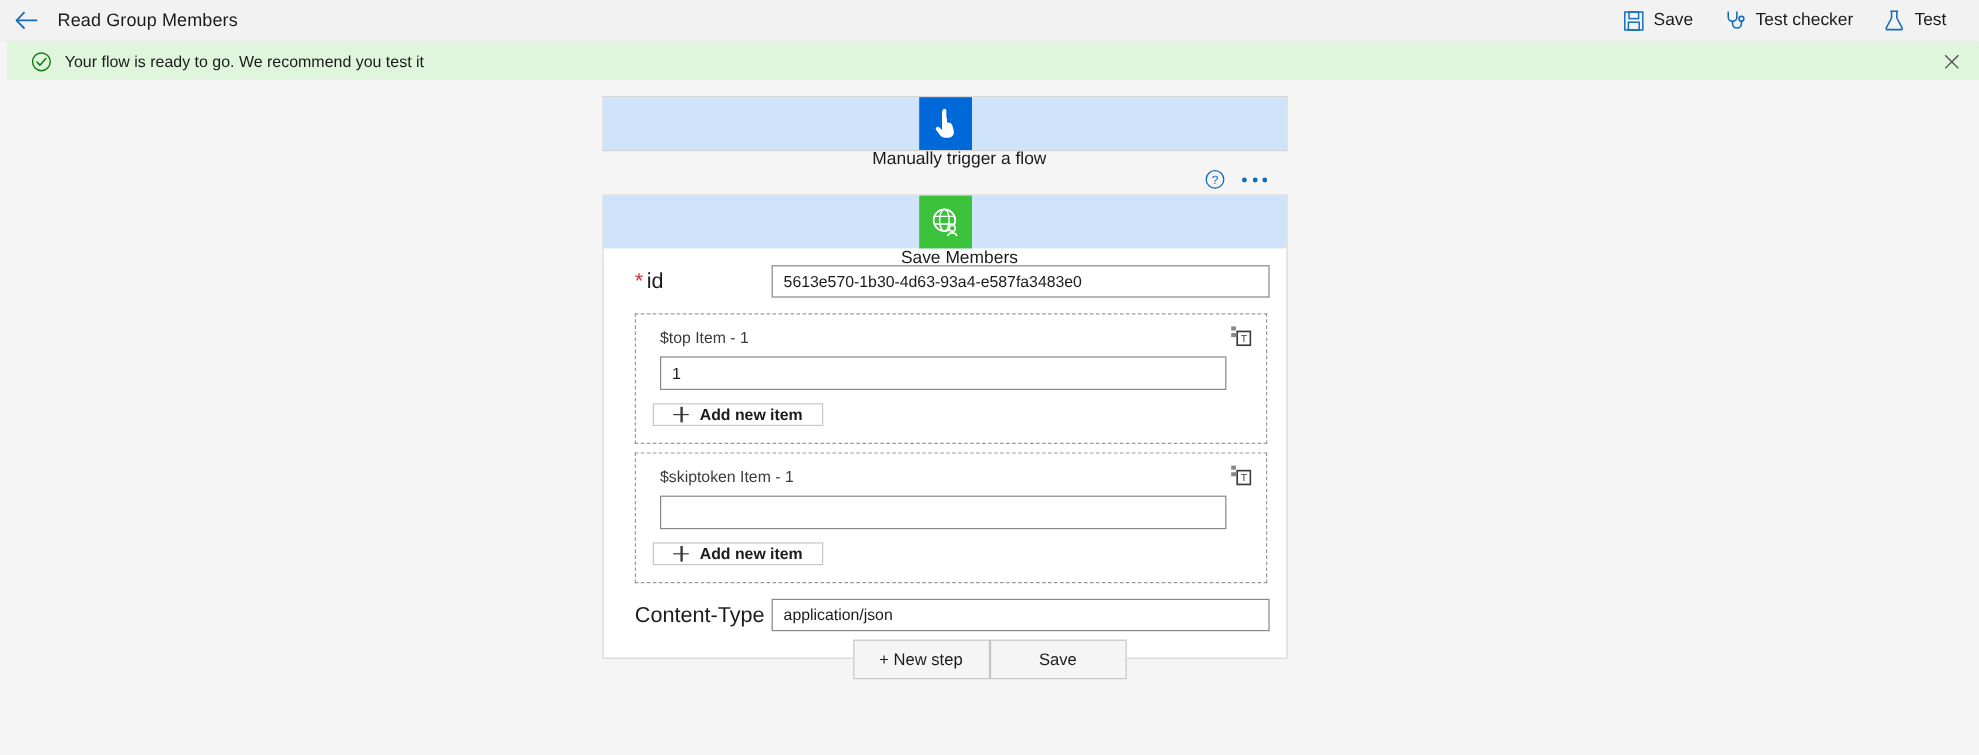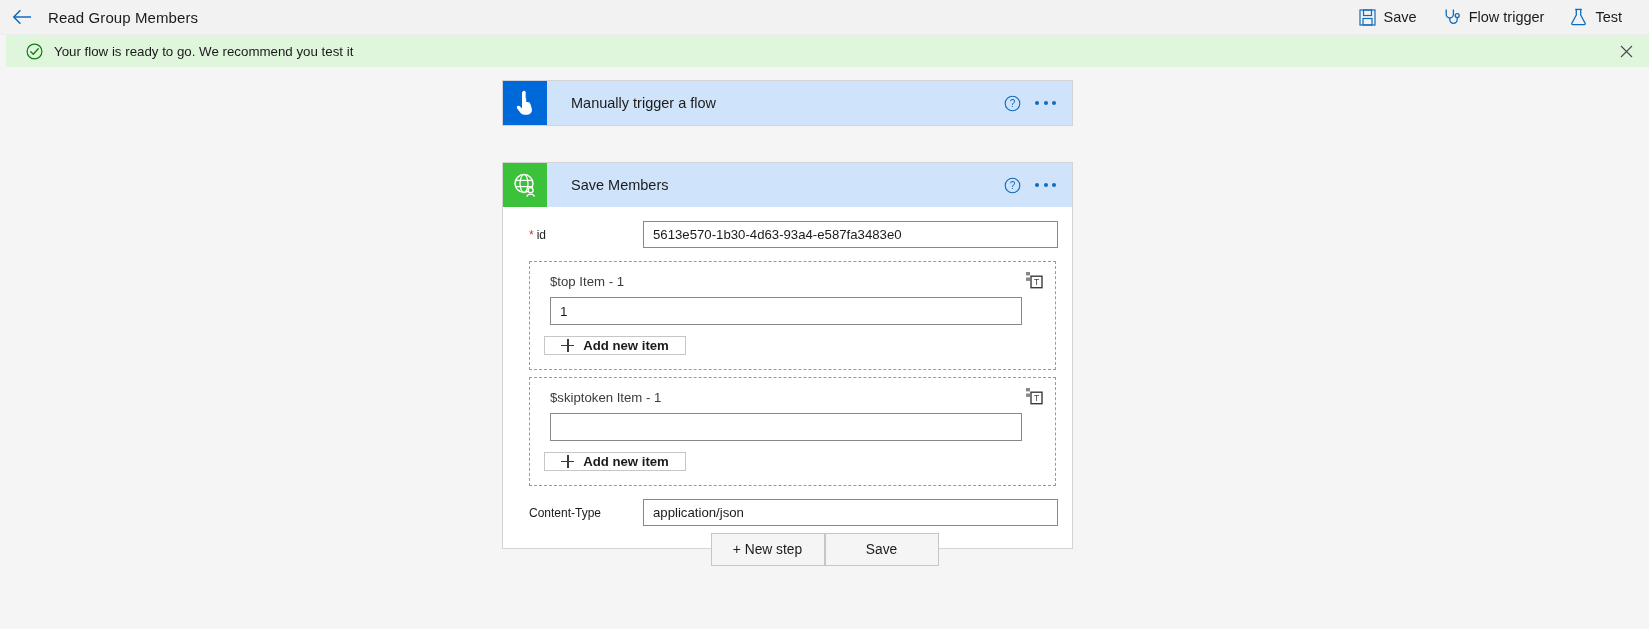--- a/index.html
+++ b/index.html
@@ -65,20 +65,21 @@
 
   
   .card {
     position: absolute;
     background: #fff;
     border: 1px solid #d4d4d4;
   }
   .card-header {
     height: 44px; display: flex; align-items: center;
     background: #cfe4fa;
+    flex-direction: column;
   }
   .icon-tile {
     width: 44px; height: 44px; flex: 0 0 44px;
     display: flex; align-items: center; justify-content: center;
   }
   .icon-tile.blue { background: #0069d9; }
   .icon-tile.green { background: #3cc13b; }
   .card-title {
     font-size: 14.5px; color: #1b1b1b; margin-left: 24px;
   }
@@ -114,21 +115,21 @@
   }
 
   
   .card-body { padding: 8px 14px 16px 14px; }
   .form-row {
     display: flex; align-items: center;
     padding: 6px 0;
   }
   .form-label {
     width: 126px; flex: 0 0 126px;
-    font-size: 12px; color: #1b1b1b;
+    font-size: 18px; color: #1b1b1b;
     padding-left: 12px;
   }
   .req { color: #d13438; margin-right: 3px; }
   .txtinput {
     height: 27px; border: 1px solid #8a8886;
     background: #fff; font-size: 13.2px; color: #1b1b1b;
     padding: 0 9px; display: flex; align-items: center;
     font-family: "Liberation Sans", sans-serif;
   }
   .txtinput.wide { width: 419px; }
@@ -207,21 +208,21 @@
       </svg>
       <span>Save</span>
     </div>
 
     <div class="cmd">
       <svg width="18" height="18" viewBox="0 0 18 18">
         <path d="M3.2 1.5 V6.2 a3.6 3.6 0 0 0 7.2 0 V1.5" fill="none" stroke="#0f6cbd" stroke-width="1.3"></path>
         <path d="M6.8 9.9 V11.6 a3.7 3.7 0 0 0 7.4 0 V9.3" fill="none" stroke="#0f6cbd" stroke-width="1.3"></path>
         <circle cx="14.2" cy="7.6" r="2" fill="none" stroke="#0f6cbd" stroke-width="1.3"></circle>
       </svg>
-      <span>Flow trigger</span>
+      <span>Test checker</span>
     </div>
 
     <div class="cmd">
       <svg width="17" height="18" viewBox="0 0 17 18">
         <path d="M6.3 1.4 V7 L1.9 15.2 a1 1 0 0 0 .9 1.5 h11.4 a1 1 0 0 0 .9-1.5 L10.7 7 V1.4" fill="none" stroke="#0f6cbd" stroke-width="1.3" stroke-linejoin="round"></path>
         <path d="M5.2 1.4 H11.8" fill="none" stroke="#0f6cbd" stroke-width="1.3"></path>
       </svg>
       <span>Test</span>
     </div>
 

